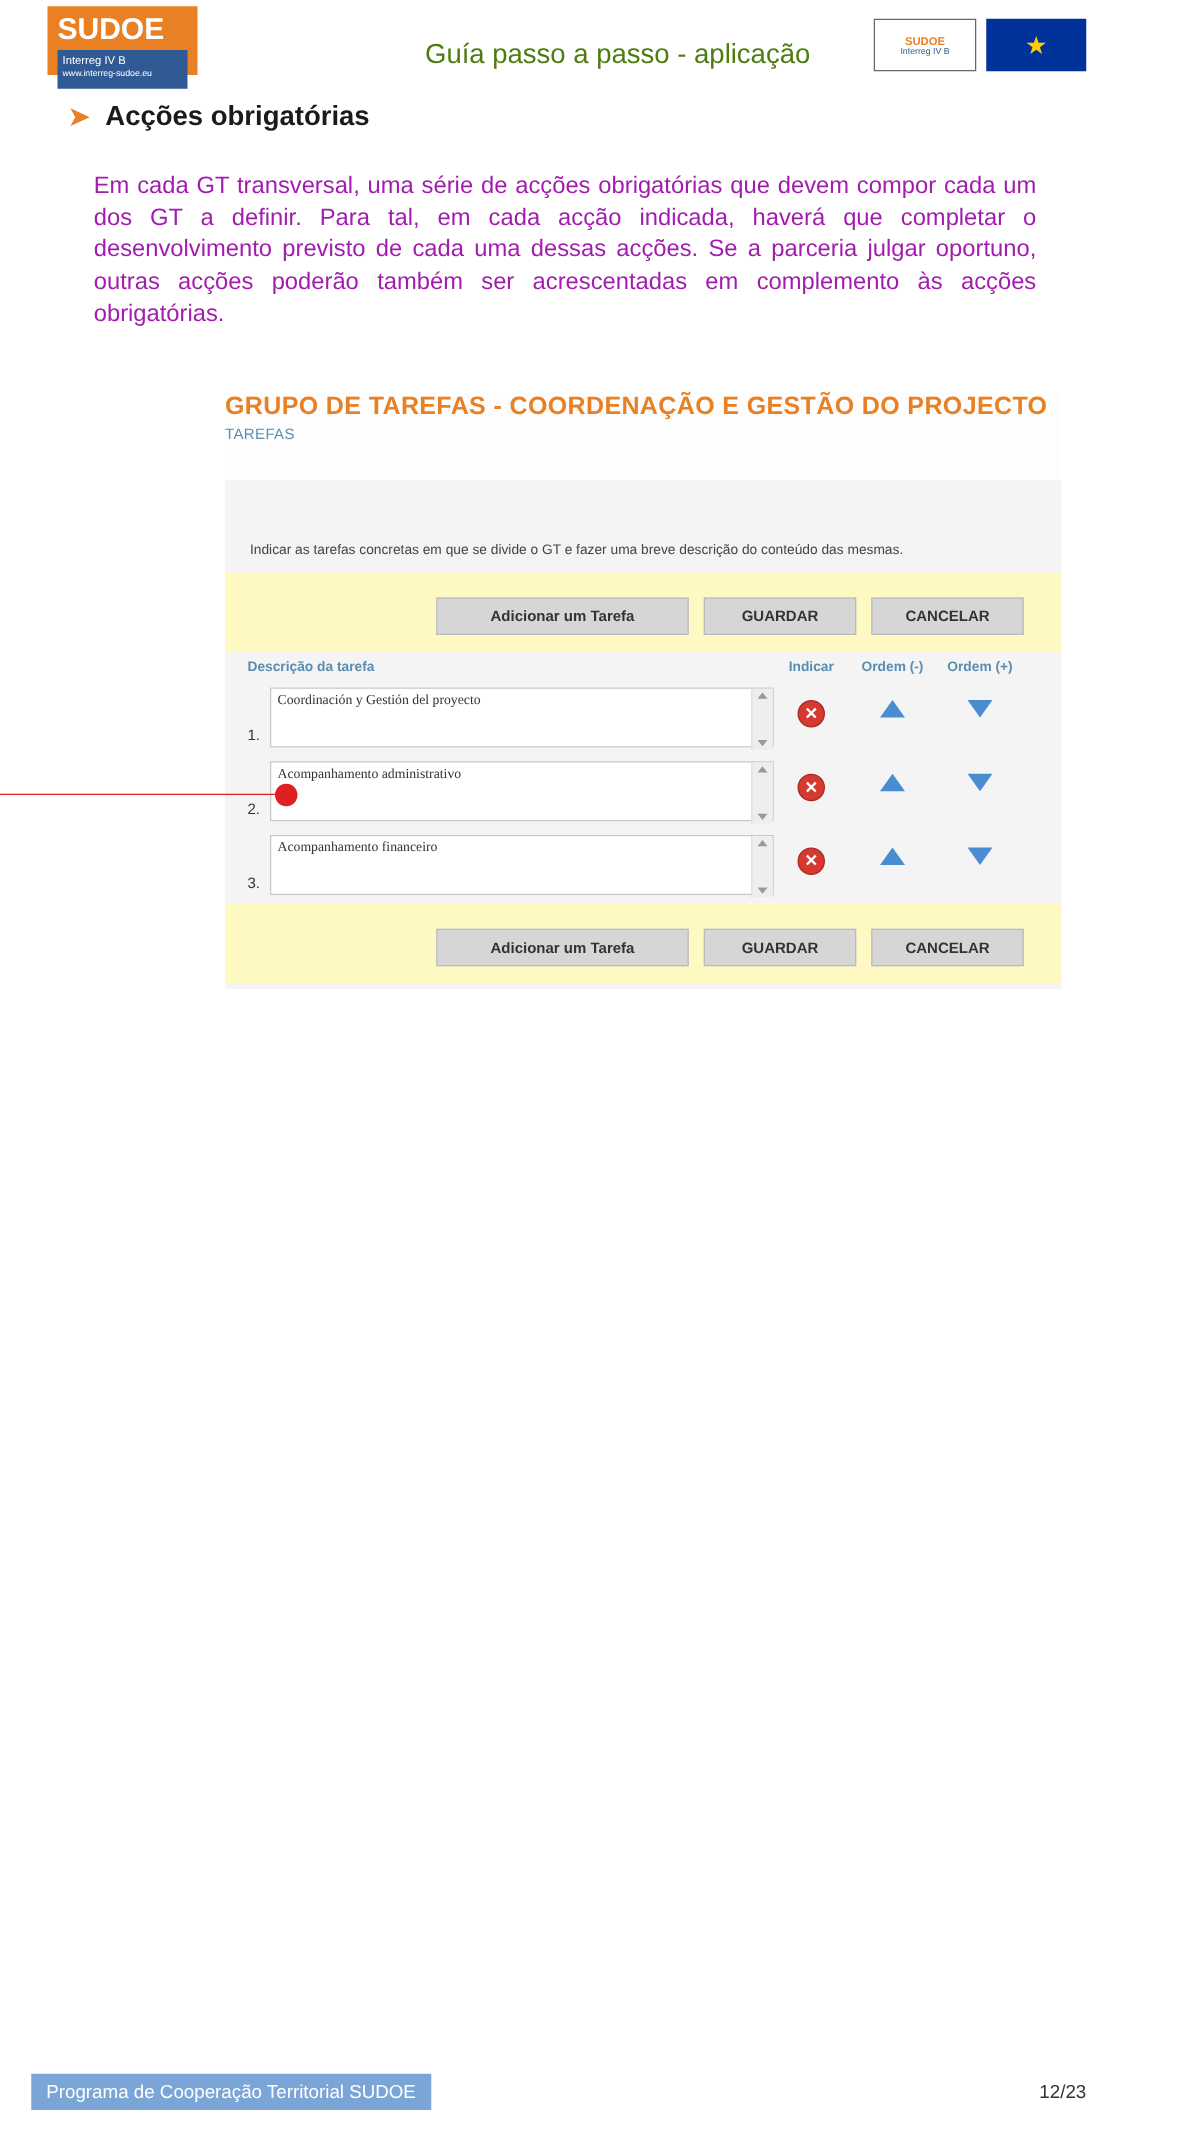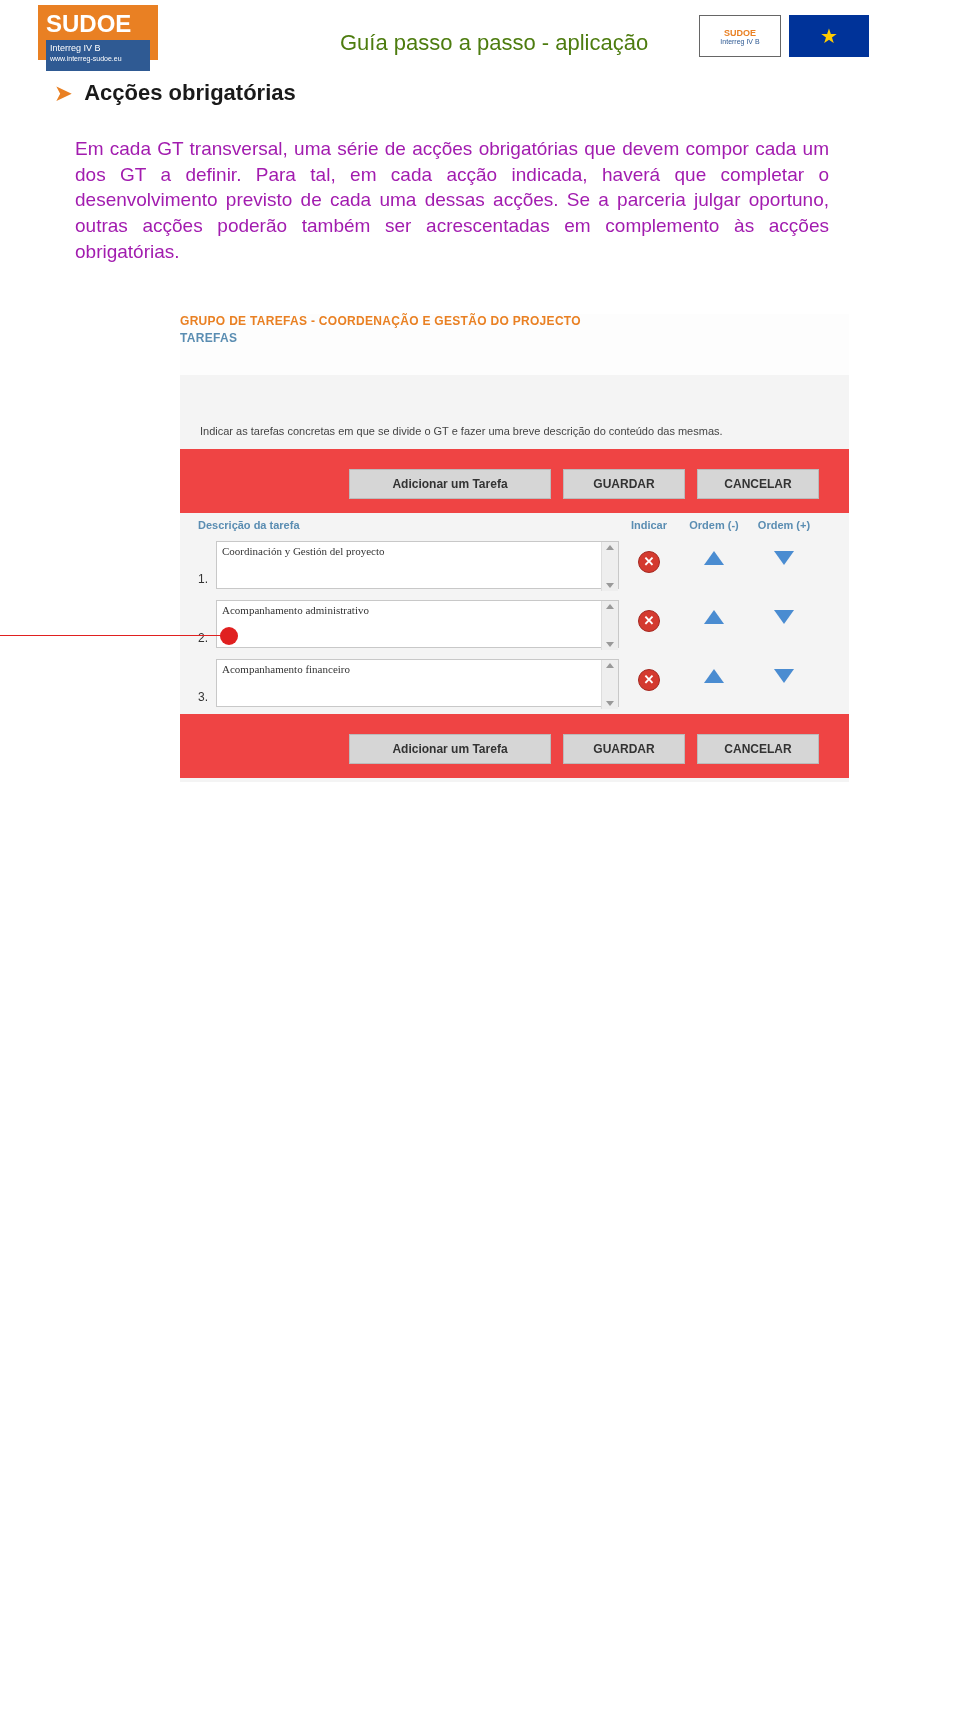--- a/index.html
+++ b/index.html
@@ -99,43 +99,42 @@
   }
   .ui-panel {
     margin: 30px 55px 0 180px;
     background: #fdfdfd;
     font-size: 12px;
     color: #333;
   }
   .ui-title {
     color: #e98023;
     font-weight: bold;
-    font-size: 12px;
+    font-size: 20px;
     letter-spacing: 0.3px;
   }
   .ui-subtitle {
     color: #5a8db2;
     font-size: 12px;
     margin-top: 3px;
     letter-spacing: 0.3px;
-    font-weight: bold;
   }
   .ui-instruction {
     background: #f4f4f4;
     padding: 50px 20px 12px 20px;
     margin-top: 30px;
     font-size: 11px;
     color: #444;
   }
   .btn-row {
     display: flex;
     justify-content: flex-end;
     gap: 12px;
     padding: 20px 30px 14px 20px;
-    background: #ef4444;
+    background: #fef9c3;
   }
   .btn {
     background: #d6d6d6;
     border: 1px solid #bbb;
     padding: 7px 15px;
     font-size: 12px;
     color: #333;
     font-weight: bold;
     text-align: center;
     cursor: pointer;
@@ -396,14 +395,18 @@
 
       <div class="btn-row">
         <div class="btn btn-wide">Adicionar um Tarefa</div>
         <div class="btn btn-mid">GUARDAR</div>
         <div class="btn btn-mid">CANCELAR</div>
       </div>
 
     </div>
   </div>
 
+  <div class="footer">
+    <div class="footer-bar">Programa de Cooperação Territorial SUDOE</div>
+    <div class="footer-page">12/23</div>
+  </div>
 
 </div>
 
 </body></html>

